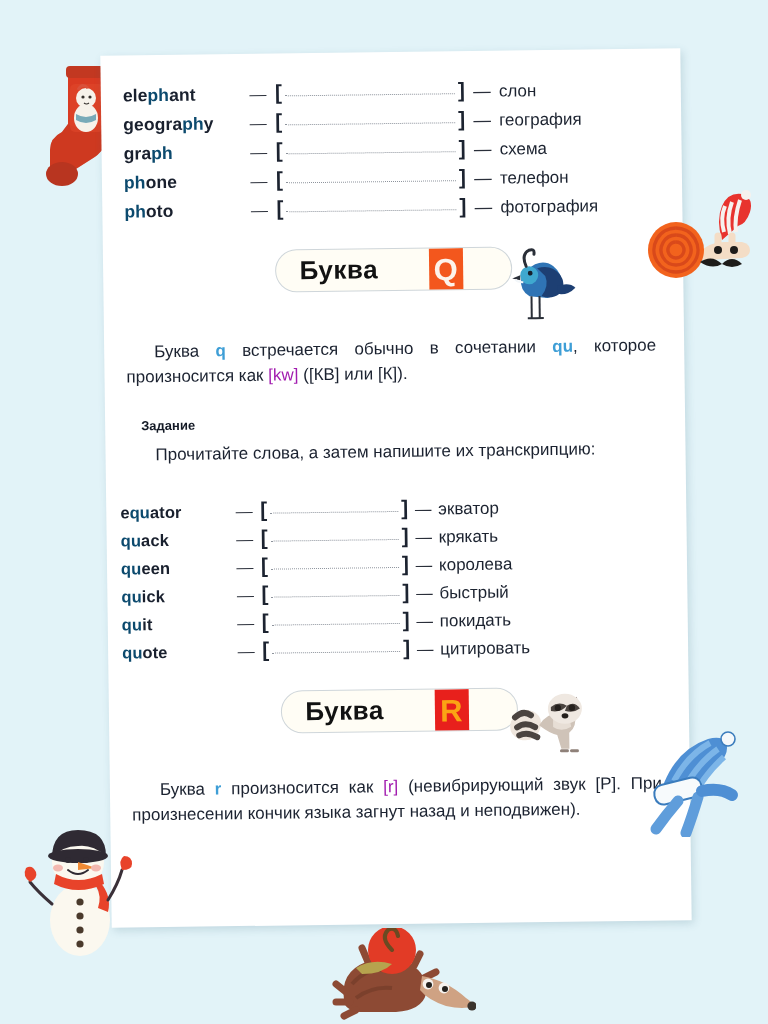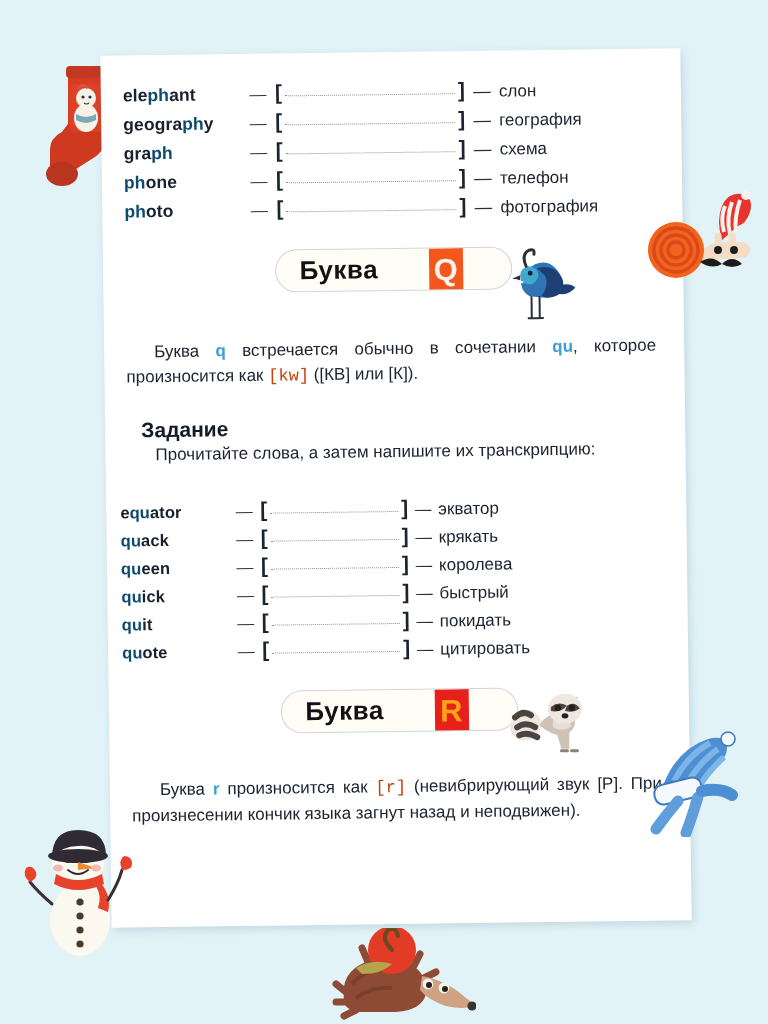--- a/index.html
+++ b/index.html
@@ -133,25 +133,25 @@
   
   .para {
     font-size: 17px;
     line-height: 25px;
     color: #1b2230;
     text-align: justify;
     text-indent: 28px;
   }
   .para .blue { color: #3e9ed6; font-weight: bold; }
   .para .ipa {
-    color: #c2410c;
-    font-family: Liberation Mono, monospace;
+    color: #a21caf;
+    font-family: Liberation Sans, sans-serif;
   }
   .heading {
-    font-size: 21px;
+    font-size: 13px;
     font-weight: bold;
     color: #141a26;
   }
 
   
   .art { position: absolute; pointer-events: none; }
 </style>
 </head>
 <body>
 

